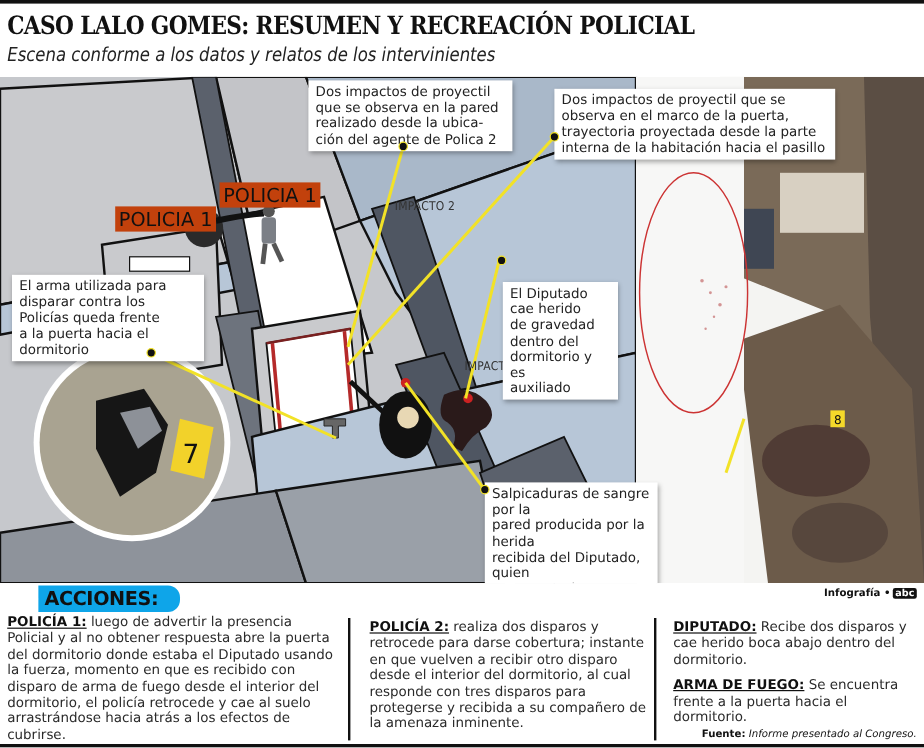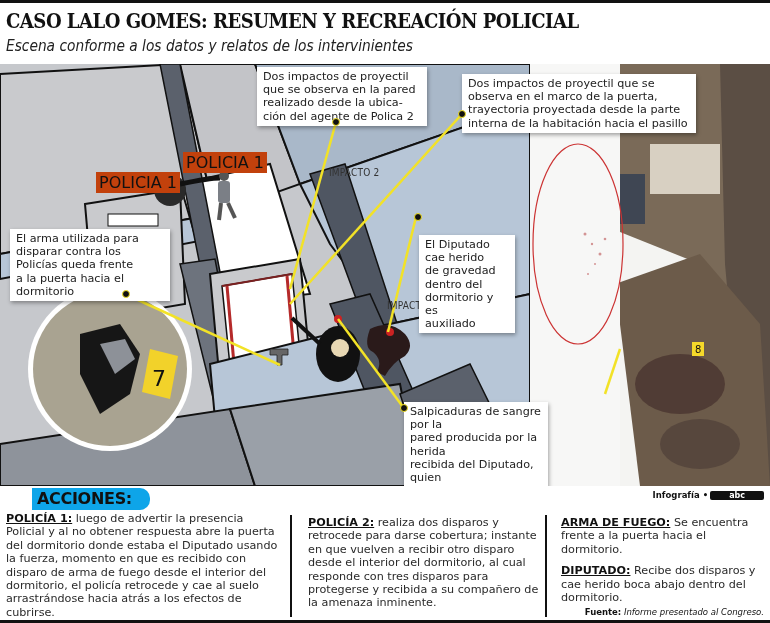--- a/index.html
+++ b/index.html
@@ -18,21 +18,21 @@
   .callout { position: absolute; background: #fff; font-size: 11.2px; line-height: 13.2px; color: #222;
              padding: 3px 6px; box-shadow: 1px 2px 4px rgba(0,0,0,0.35); white-space: pre-line; }
   .fig-label { position: absolute; background: #c2410c; font-weight: normal; font-size: 16px; padding: 1px 3px; color: #111; }
   .impact-label { position: absolute; font-size: 10px; color: #333; letter-spacing: 0.2px; transform: scaleX(0.9); transform-origin: left; }
   .dot { position: absolute; width: 8px; height: 8px; border-radius: 50%; background: #111; border: 1.5px solid #f2e227; margin: -4px 0 0 -4px; }
 
   .bottom { position: absolute; left: 0; top: 486px; width: 770px; height: 137px; background: #fff; }
   .acciones { position: absolute; left: 0; top: 2px; height: 22px; width: 118px; background: #0ea5e9;
               border-radius: 0 10px 10px 0; font-weight: bold; font-size: 16px; line-height: 22px; padding-left: 5px; color: #111; letter-spacing: -0.3px; margin-left: 32px; }
   .credit { position: absolute; right: 6px; top: 4px; font-size: 8.5px; font-weight: bold; color: #111; }
-  .credit .brand { display: inline-block; background: #111; color: #fff; font-size: 8px; padding: 0 19px; border-radius: 2px; margin-left: 2px; }
+  .credit .brand { display: inline-block; background: #111; color: #fff; font-size: 8px; padding: 0 2px; border-radius: 2px; margin-left: 2px; }
   .col { position: absolute; font-size: 11.2px; line-height: 13.4px; color: #2a2a2a; }
   .col b { color: #111; text-decoration: underline; }
   .col p { margin-bottom: 8px; }
   .vsep { position: absolute; top: 29px; width: 1.5px; height: 102px; background: #111; }
   .source { position: absolute; right: 6px; bottom: 6px; font-size: 8.5px; color: #111; }
   .source i { font-style: italic; }
   .botbar { position: absolute; left: 0; bottom: 0; width: 770px; height: 3px; background: #111; }
 </style>
 </head>
 <body>
@@ -181,21 +181,21 @@
     <p><b>POLICÍA 1:</b><span> luego de advertir la presencia Policial y al no obtener respuesta abre la puerta del dormitorio donde estaba el Diputado usando la fuerza, momento en que es recibido con disparo de arma de fuego desde el interior del dormitorio, el policía retrocede y cae al suelo arrastrándose hacia atrás a los efectos de cubrirse.</span></p>
   </div>
   <div class="vsep" style="left:290px;"></div>
 
   <div class="col" style="left:308px; top:30px; width:232px;">
     <p><b>POLICÍA 2:</b><span> realiza dos disparos y retrocede para darse cobertura; instante en que vuelven a recibir otro disparo desde el interior del dormitorio, al cual responde con tres disparos para protegerse y recibida a su compañero de la amenaza inminente.</span></p>
   </div>
   <div class="vsep" style="left:545px;"></div>
 
   <div class="col" style="left:561px; top:30px; width:205px;">
+    <p><b>DIPUTADO:</b><span> Recibe dos disparos y cae herido boca abajo dentro del dormitorio.</span></p>
     <p><b>ARMA DE FUEGO:</b><span> Se encuentra frente a la puerta hacia el dormitorio.</span></p>
-    <p><b>DIPUTADO:</b><span> Recibe dos disparos y cae herido boca abajo dentro del dormitorio.</span></p>
   </div>
 
   <div class="source">
     <b>Fuente:</b><i> Informe presentado al Congreso.</i>
   </div>
   <div class="botbar"></div>
 </div>
 
 </body></html>

